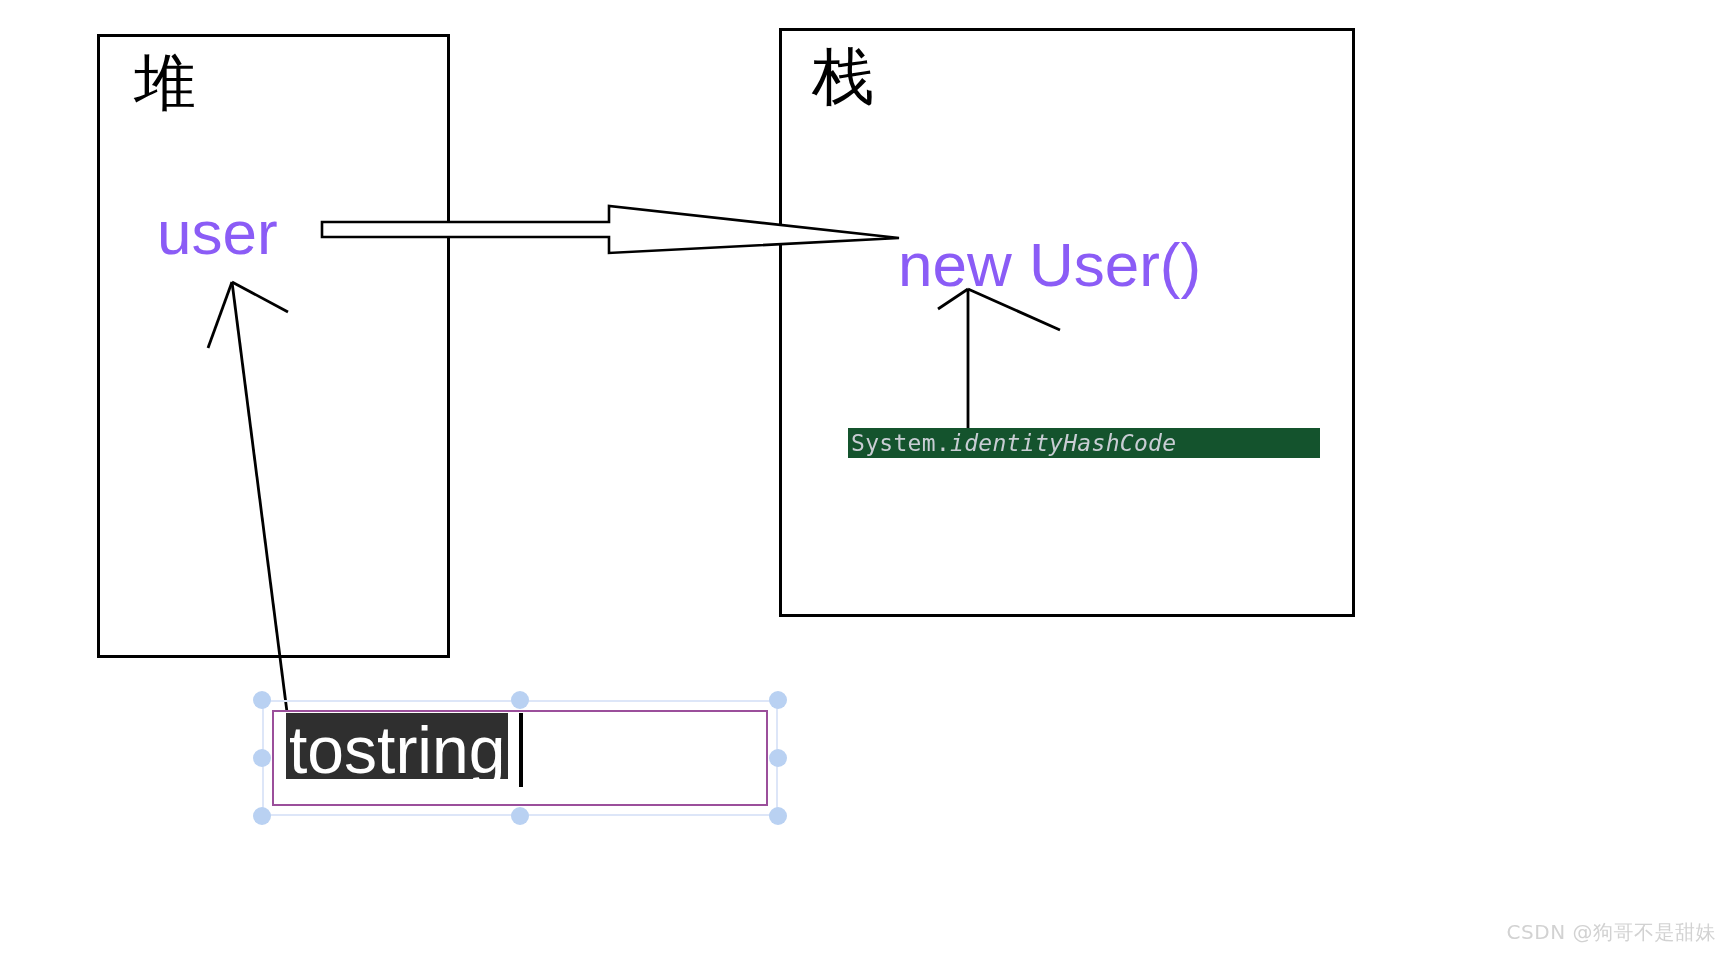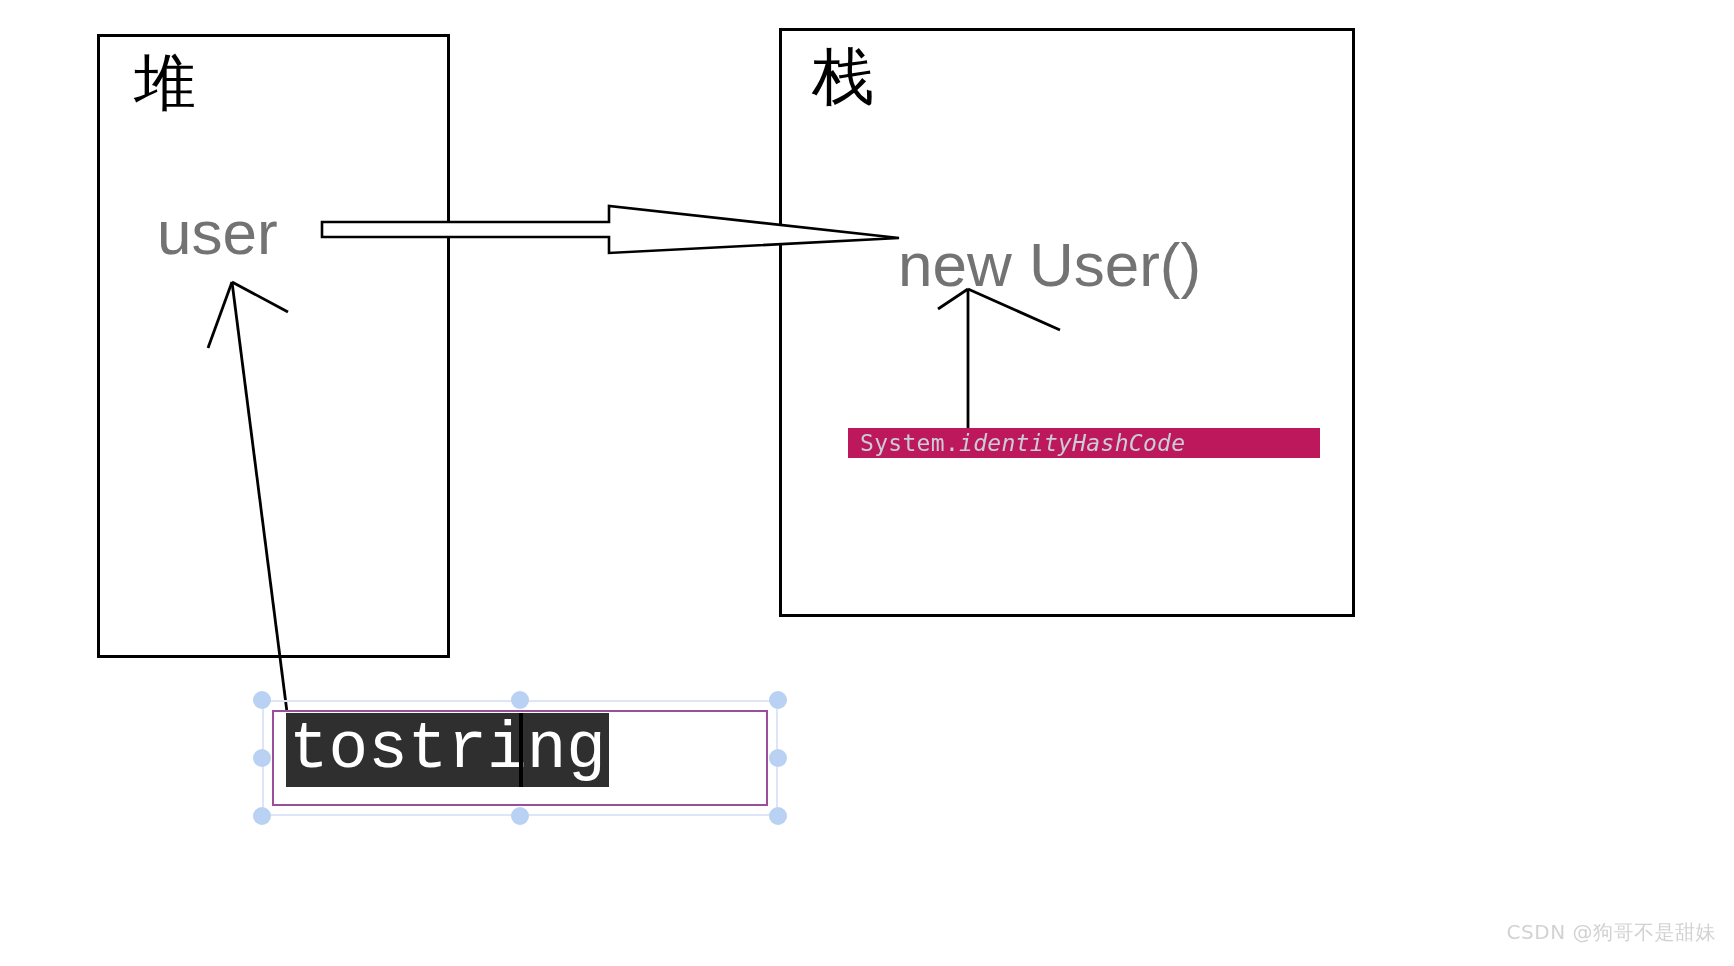--- a/index.html
+++ b/index.html
@@ -42,21 +42,21 @@
   }
   #heap-title  { left: 134px; top: 52px; }
   #stack-title { left: 812px; top: 46px; }
 
   
   .node-label {
     position: absolute;
     font-family: "Liberation Sans", sans-serif;
     font-size: 62px;
     line-height: 1;
-    color: #737373;
+    color: #8b5cf6;
     font-weight: 400;
     white-space: nowrap;
   }
   #user-label     { left: 157px; top: 202px; }
   #newuser-label  { left: 898px; top: 206px; margin-top: 28px; }
 
   
   #vector-layer {
     position: absolute;
     left: 0; top: 0;
@@ -65,28 +65,28 @@
     pointer-events: none;
   }
 
   
   #code-chip {
     position: absolute;
     left: 848px;
     top: 428px;
     width: 472px;
     height: 30px;
-    background: #be185d;
+    background: #14532d;
     color: #c9cdd4;
     font-family: "DejaVu Sans Mono", "Liberation Mono", monospace;
     font-size: 23px;
     line-height: 30px;
     letter-spacing: 0.3px;
     white-space: nowrap;
-    padding-left: 12px;
+    padding-left: 3px;
     box-sizing: border-box;
   }
   #code-chip .ital { font-style: italic; }
 
   
   #textbox-selection {
     position: absolute;
     left: 262px;
     top: 700px;
     width: 516px;
@@ -108,24 +108,24 @@
     width: 496px;
     height: 96px;
     border: 2px solid #9b4f9b;
     box-sizing: border-box;
     background: #ffffff;
   }
   #textbox-text {
     position: absolute;
     left: 12px;
     top: 1px;
-    height: 74px;
+    height: 66px;
     background: #2f2f2f;
     color: #ffffff;
-    font-family: Liberation Mono, monospace;
+    font-family: Liberation Sans, sans-serif;
     font-size: 66px;
     line-height: 74px;
     padding: 0 3px;
     white-space: nowrap;
     box-sizing: border-box;
   }
   #text-caret {
     position: absolute;
     left: 245px;
     top: 1px;

